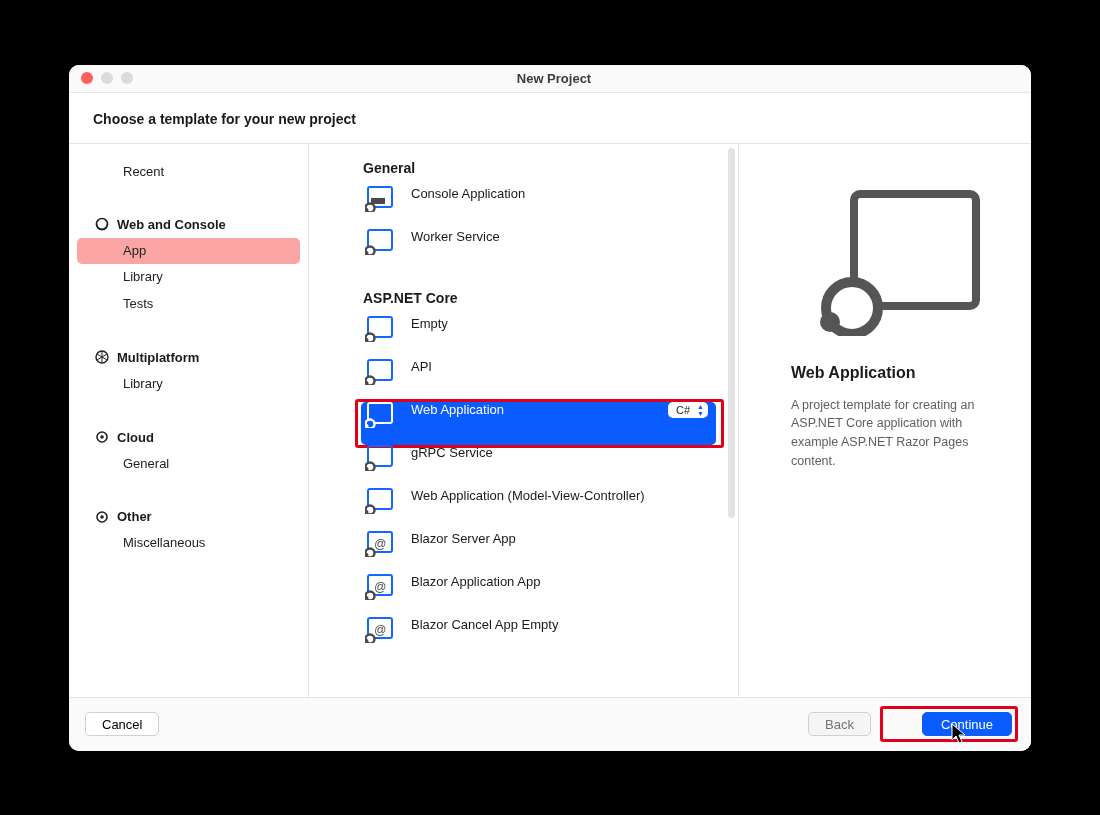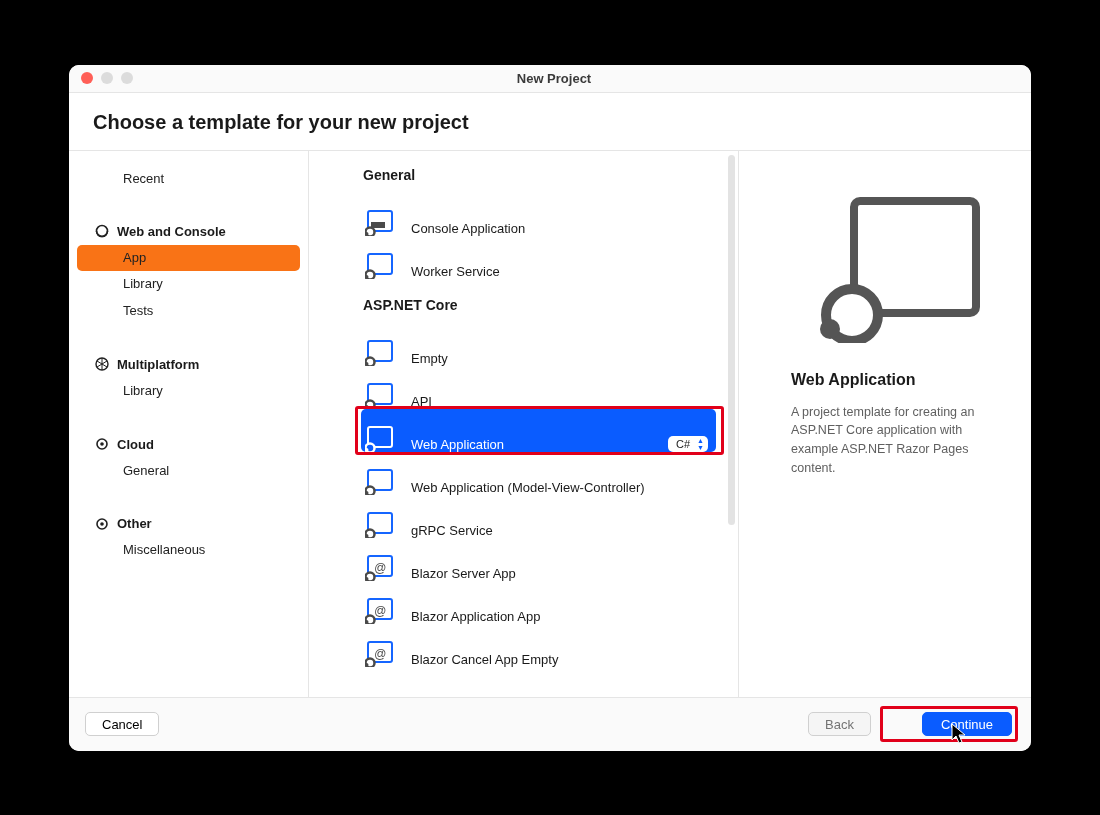--- a/index.html
+++ b/index.html
@@ -27,21 +27,21 @@
     position: relative;
     background: #fafafa;
   }
   .traffic { display: flex; gap: 8px; }
   .tl { width: 12px; height: 12px; border-radius: 50%; }
   .tl.red { background: #ff5f57; }
   .tl.grey { background: #dcdcdc; }
   .title { position: absolute; left: 8px; right: 0; text-align: center; font-size: 13px; font-weight: 600; color: #3a3a3a; pointer-events: none;}
   .heading {
     padding: 18px 24px 16px;
-    font-size: 20px; font-weight: 700;
+    font-size: 14px; font-weight: 700;
     border-bottom: 1px solid #e5e5e5;
   }
   .body {
     flex: 1; display: flex; min-height: 0; gap: 32px;
   }
   .sidebar {
     width: 240px; border-right: 1px solid #e5e5e5;
     padding: 14px 8px;
   }
   .sb-recent {
@@ -51,34 +51,34 @@
   .sb-group-h {
     display: flex; align-items: center; gap: 8px;
     padding: 6px 12px 6px 18px; font-weight: 700; font-size: 13px;
     margin-top: 26px;
   }
   .sb-group-h .gicon { width: 14px; height: 14px; display:flex; align-items:center; justify-content:center;}
   .sb-item {
     padding: 3px 12px 3px 46px; font-size: 13px; color: #222;
     border-radius: 5px; margin-top: 0px; line-height: 1.6;
   }
-  .sb-item.selected { background: #f97316; }
+  .sb-item.selected { background: #fca5a5; }
   .center {
     flex: 1; border-right: 1px solid #e5e5e5;
     position: relative; overflow: hidden;
   }
   .scroll-track {
     position: absolute; right: 3px; top: 4px; width: 7px; height: 370px;
     background: #e3e3e3; border-radius: 4px;
   }
   .tpl-list { padding: 16px 22px 0 20px; }
   .section-h { font-size: 14px; font-weight: 700; margin: 0 0 10px 2px; }
   .section-h.mt { margin-top: 18px; }
   .tpl {
-    display: flex; align-items: flex-end; gap: 16px;
+    display: flex; align-items: flex-start; gap: 16px;
     height: 43px; padding: 0 8px 0 4px;
     border-radius: 5px;
     position: relative;
   }
   .tpl .tname { font-size: 13px; }
   .tpl.selected {
     background: #0a5cff; color: #fff;
   }
   .tpl.selected .tname { color: #fff; }
   .tpl .ticon { width: 30px; height: 26px; flex-shrink:0; display:flex; align-items:center; justify-content:center;}
@@ -266,32 +266,32 @@
         </div>
 
         <div class="tpl">
           <span class="ticon">
             <svg width="30" height="26" viewBox="0 0 30 26">
                 <rect x="3" y="1" width="24" height="20" rx="2" fill="none" stroke="#1565ff" stroke-width="2"></rect>
                 <circle cx="5" cy="22" r="4.5" fill="#fff" stroke="#4a4a4a" stroke-width="2.5"></circle>
                 <circle cx="1.5" cy="24" r="2" fill="#4a4a4a"></circle>
               </svg>
           </span>
+          <span class="tname">gRPC Service</span>
+        </div>
+
+        <div class="tpl">
+          <span class="ticon">
+            <svg width="30" height="26" viewBox="0 0 30 26">
+                <rect x="3" y="1" width="24" height="20" rx="2" fill="none" stroke="#1565ff" stroke-width="2"></rect>
+                <circle cx="5" cy="22" r="4.5" fill="#fff" stroke="#4a4a4a" stroke-width="2.5"></circle>
+                <circle cx="1.5" cy="24" r="2" fill="#4a4a4a"></circle>
+              </svg>
+          </span>
           <span class="tname">Web Application (Model-View-Controller)</span>
-        </div>
-
-        <div class="tpl">
-          <span class="ticon">
-            <svg width="30" height="26" viewBox="0 0 30 26">
-                <rect x="3" y="1" width="24" height="20" rx="2" fill="none" stroke="#1565ff" stroke-width="2"></rect>
-                <circle cx="5" cy="22" r="4.5" fill="#fff" stroke="#4a4a4a" stroke-width="2.5"></circle>
-                <circle cx="1.5" cy="24" r="2" fill="#4a4a4a"></circle>
-              </svg>
-          </span>
-          <span class="tname">gRPC Service</span>
         </div>
 
         <div class="tpl">
           <span class="ticon">
             <svg width="30" height="26" viewBox="0 0 30 26">
                 <rect x="3" y="1" width="24" height="20" rx="2" fill="none" stroke="#1565ff" stroke-width="2"></rect>
                 <text x="9" y="17" font-size="12" fill="#4a4a4a" font-style="italic">@</text>
                 <circle cx="5" cy="22" r="4.5" fill="#fff" stroke="#4a4a4a" stroke-width="2.5"></circle>
                 <circle cx="1.5" cy="24" r="2" fill="#4a4a4a"></circle>
               </svg>

